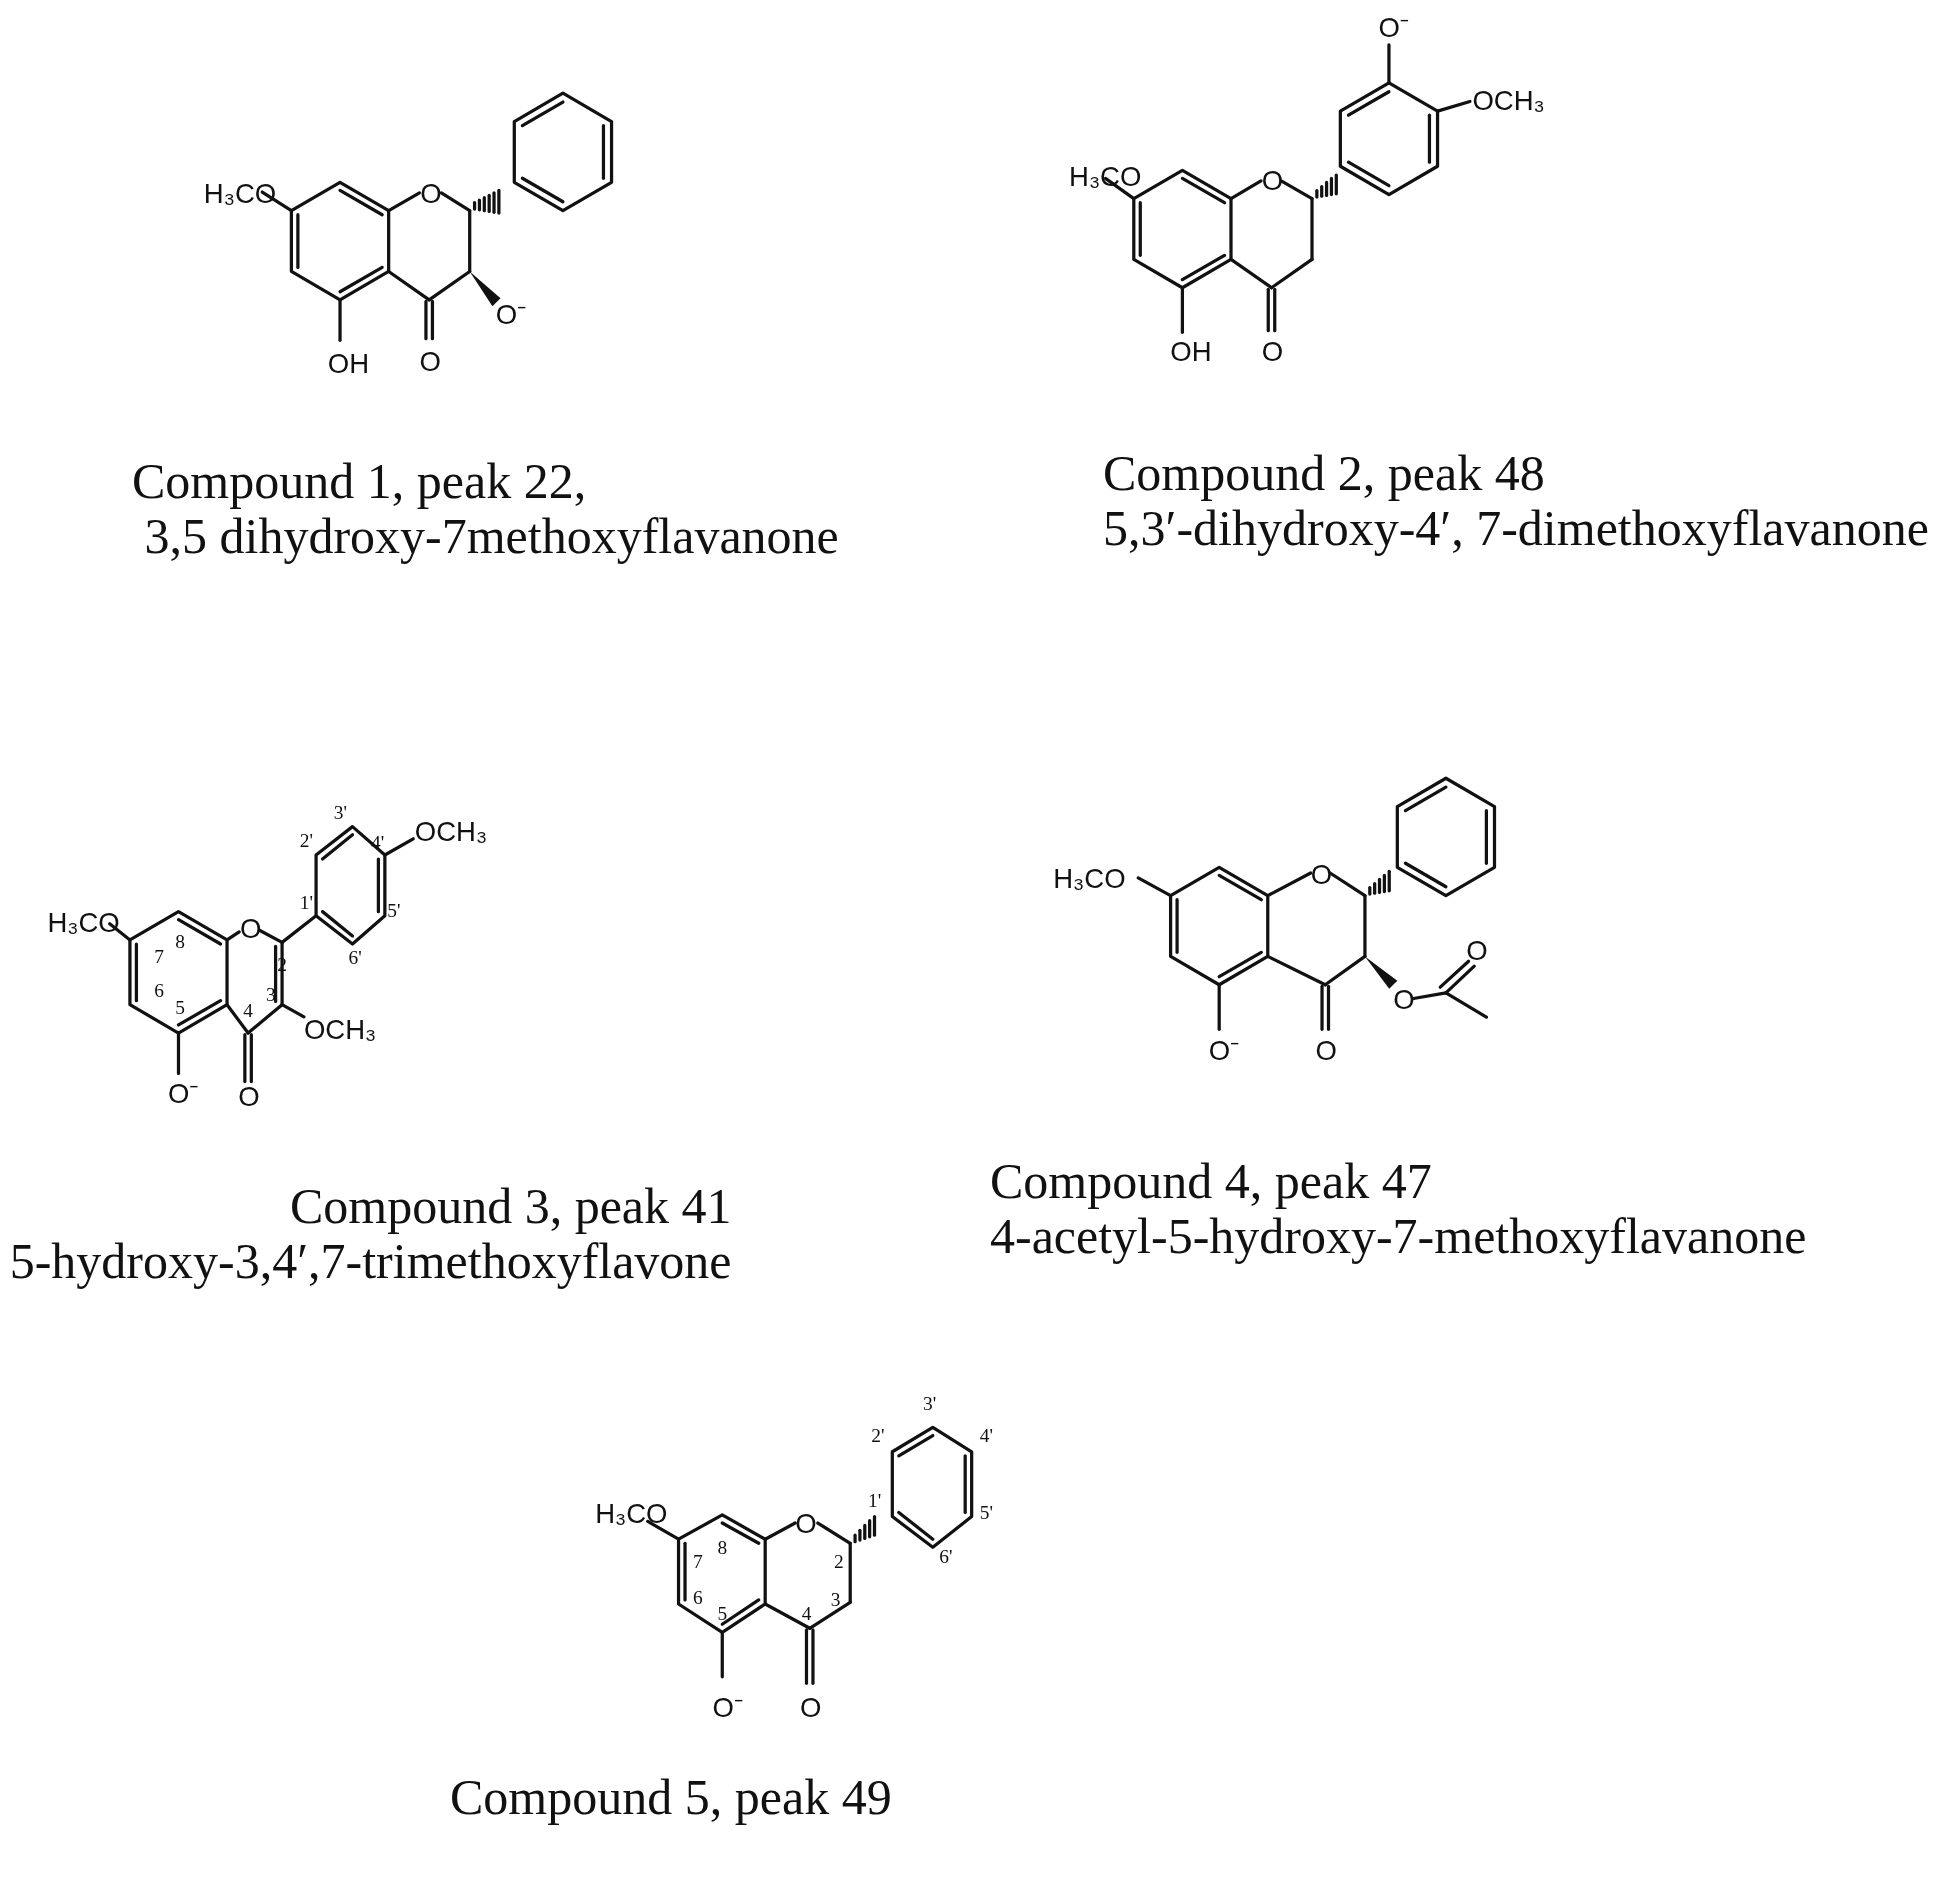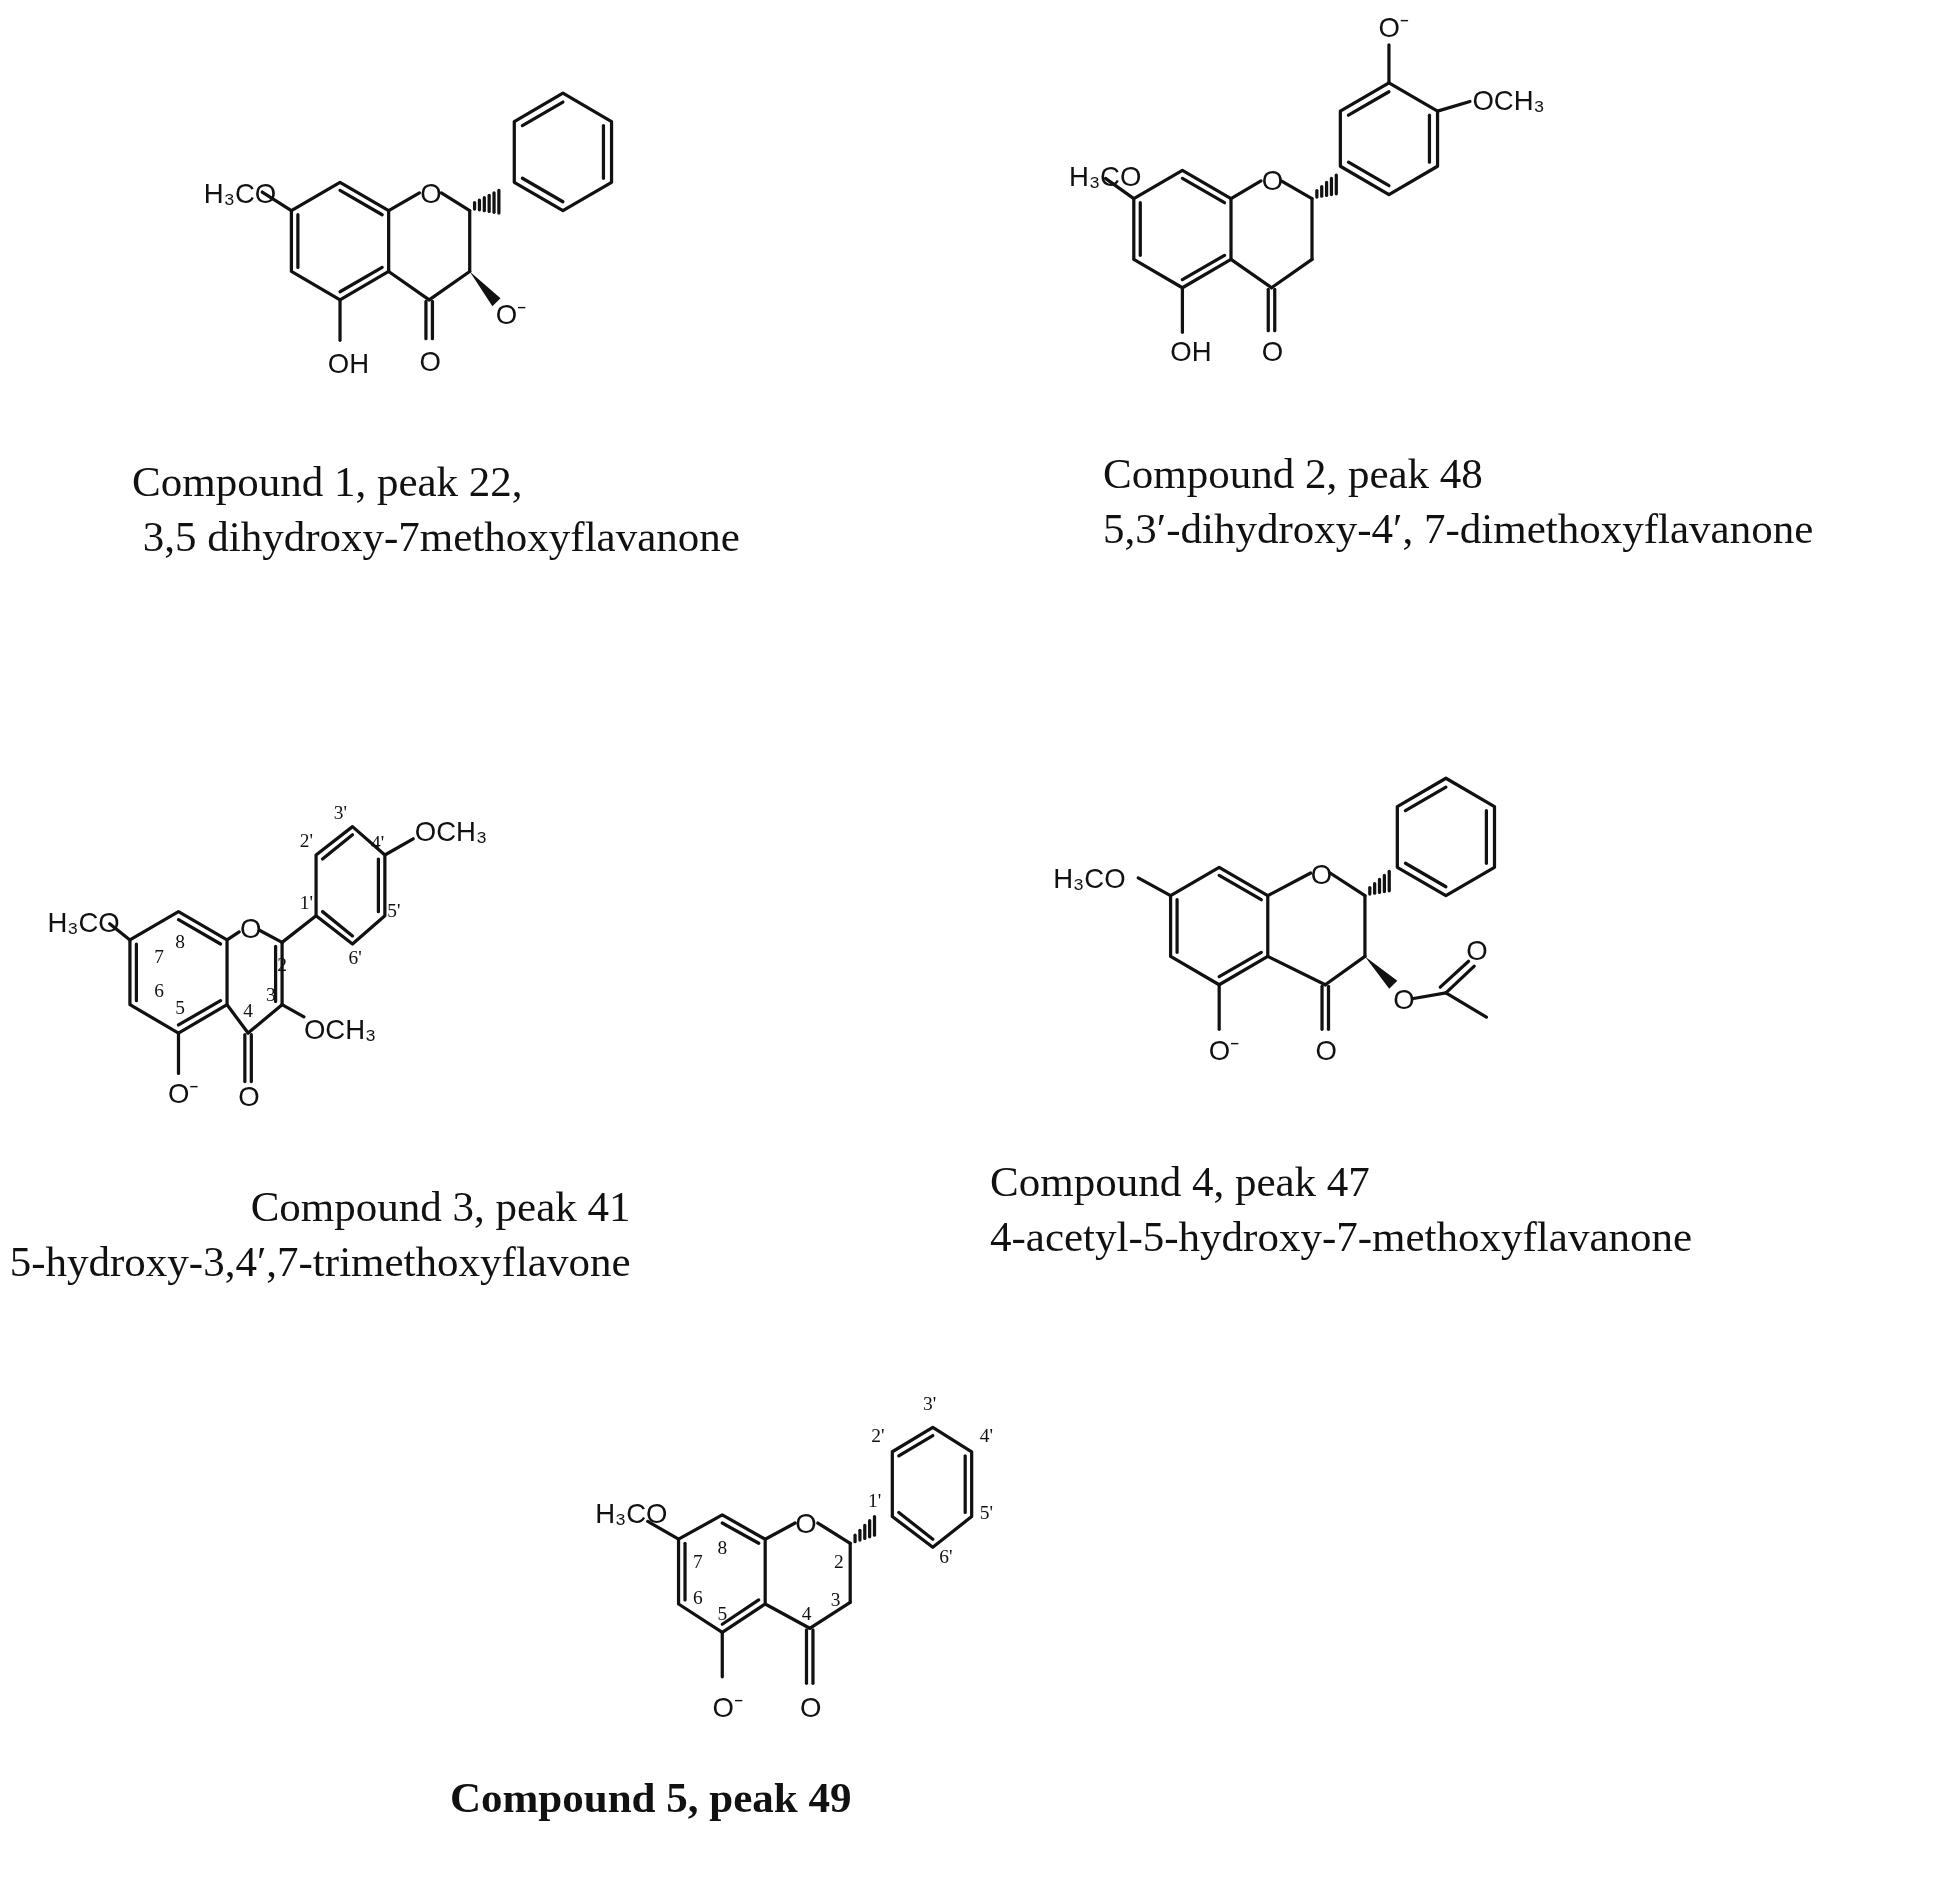--- a/index.html
+++ b/index.html
@@ -3,21 +3,21 @@
 <meta charset="utf-8">
 <style>
   html, body { margin:0; padding:0; background:#ffffff; }
   body { width:1935px; height:1903px; position:relative; overflow:hidden; font-family:"Liberation Serif", serif; color:#111; }
   .mol { position:absolute; overflow:visible; }
   .mol line, .mol polyline, .mol polygon.ring { stroke:#111; stroke-width:4; fill:none; stroke-linecap:round; stroke-linejoin:round; }
   .mol polygon.wedge { fill:#111; stroke:none; }
   .mol text { font-family:"Liberation Sans", sans-serif; fill:#111; }
   .mol text.atom { font-size:34px; }
   .mol text.num { font-family:"Liberation Serif", serif; font-size:24px; }
-  .caption { position:absolute; font-family:"Liberation Serif", serif; font-size:43px; line-height:55px; white-space:nowrap; color:#111; }
+  .caption { position:absolute; font-family:"Liberation Serif", serif; font-size:50px; line-height:55px; white-space:nowrap; color:#111; }
   .caption div { display:block; }
 </style>
 </head>
 <body>
 
 <svg class="mol" style="left:194px;top:81px;" width="519" height="308" viewBox="0 0 640 380">
 
   <polygon class="ring" points="180,125 240,160 240,235 180,270 120,235 120,160"></polygon>
   <line x1="128" y1="165" x2="128" y2="230"></line>
   <line x1="180" y1="260" x2="232" y2="230"></line>
@@ -229,16 +229,16 @@
   <text class="num" x="136" y="280">6</text>
   <text class="num" x="136" y="235">7</text>
   <text class="num" x="166" y="218">8</text>
   <text class="num" x="352" y="160">1'</text>
   <text class="num" x="356" y="80">2'</text>
   <text class="num" x="420" y="40">3'</text>
   <text class="num" x="490" y="80">4'</text>
   <text class="num" x="490" y="175">5'</text>
   <text class="num" x="440" y="230">6'</text>
 </svg>
-<div class="caption" style="left:450px;top:1770px;font-weight:bold;">
+<div class="caption" style="left:450px;top:1770px;">
   <div>Compound 5, peak 49</div>
 </div>
 
 
 </body></html>

